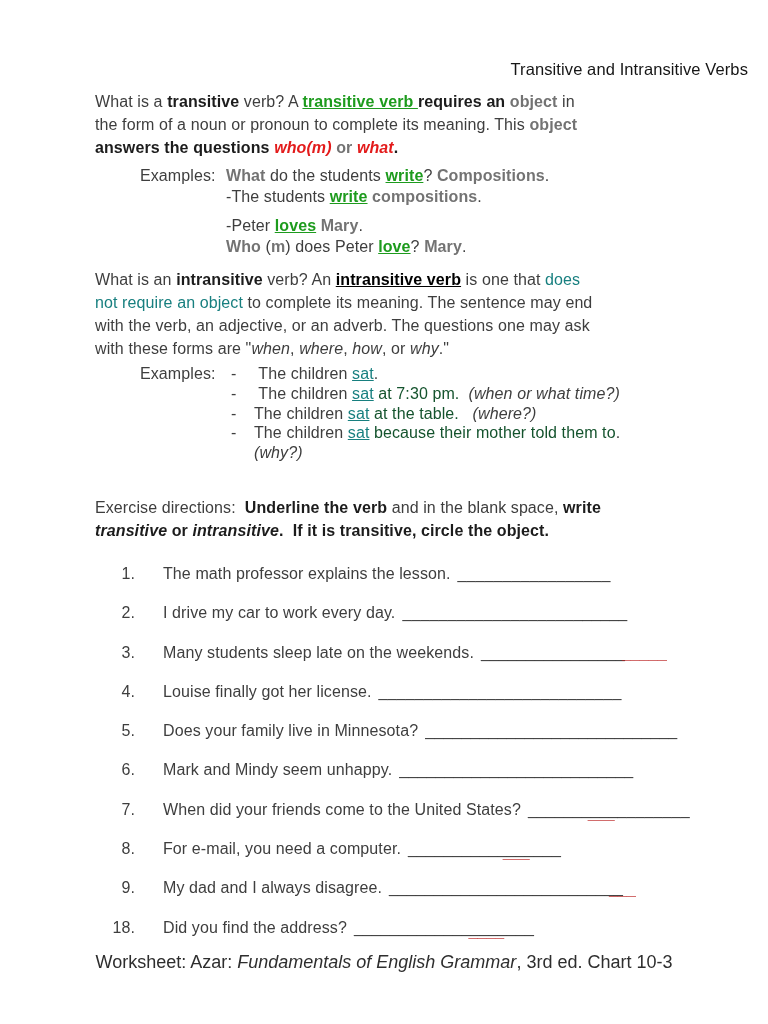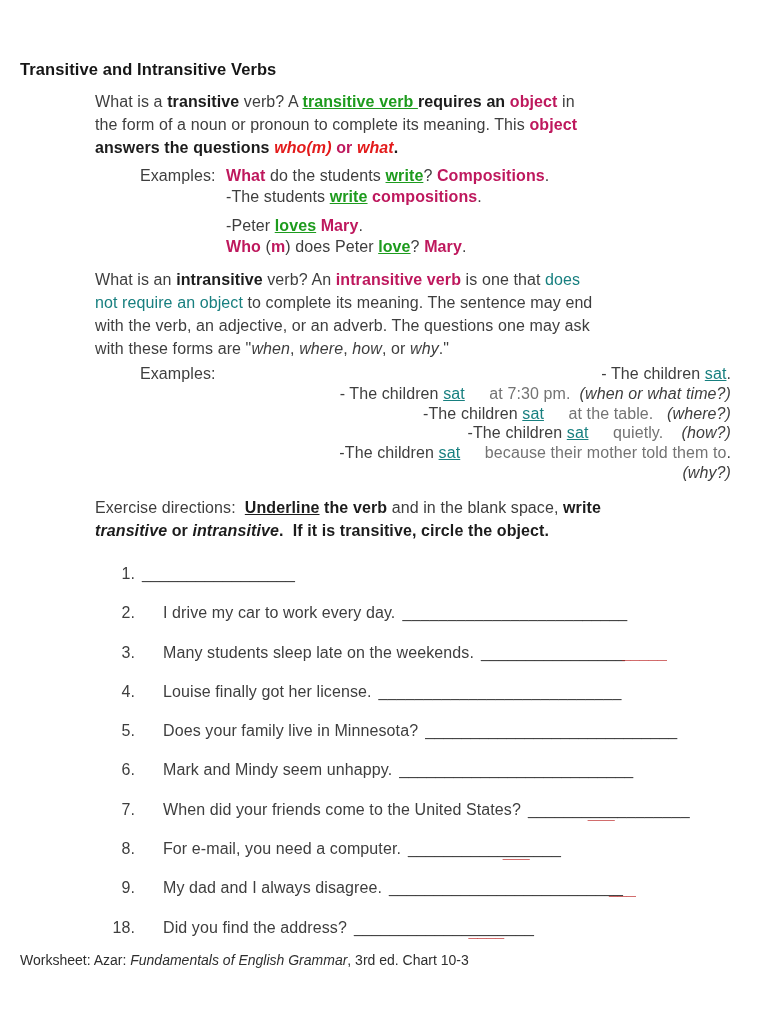--- a/index.html
+++ b/index.html
@@ -2,62 +2,62 @@
 <html><head>
 <meta charset="utf-8">
 <style>
   html,body{margin:0;padding:0;background:#e9e9e9;}
   .page{
     position:relative;width:768px;height:1024px;background:#ffffff;margin:0 auto;
     font-family:"Liberation Sans","DejaVu Sans",sans-serif;
     color:#3e3e3e;font-size:16px;letter-spacing:.1px;overflow:hidden;
   }
   .title{
-    position:absolute;top:60px;left:20px;width:728px;text-align:left;
-    font-weight:700;color:#161616;font-size:16.5px;
+    position:absolute;top:60px;left:20px;width:728px;text-align:right;
+    font-weight:400;color:#161616;font-size:16.5px;
   }
   .block{position:absolute;left:95px;width:625px;}
   .abs{position:absolute;}
   .line{line-height:23px;white-space:pre-wrap;}
   .exline{line-height:20.5px;white-space:pre-wrap;}
   .xrow{line-height:19.8px;white-space:pre-wrap;}
   .spacer{height:9px;}
   #para1{top:90px;}
   #ex1-label{left:140px;top:166px;line-height:20.5px;}
   #ex1{left:226px;top:166px;}
   #para2{top:268px;}
   #ex2-label{left:140px;top:364px;line-height:19.8px;}
-  #ex2{left:231px;top:364px;width:500px;text-align:right;}
+  #ex2{left:231px;top:364px;width:500px;}
   .xdash{display:inline-block;width:23px;}
   #directions{top:496px;}
   #questions{left:95px;top:562px;width:650px;}
   .qrow{display:flex;align-items:baseline;line-height:23px;margin-bottom:16.3px;white-space:pre-wrap;}
   .qnum{flex:none;width:40px;text-align:right;}
   .qtext{margin-left:28px;}
   .blank{margin-left:7px;display:inline-block;position:relative;color:#3a3a3a;white-space:pre;text-align:right;}
   .amark{font-weight:700;color:#b91c1c;white-space:pre;}
   .bq3 .amark{position:relative;top:1.5px;margin-left:-3px;}
   .bq9 .amark{position:relative;top:2px;margin-left:-14px;}
   .bq7 .amark{position:absolute;left:37%;top:4px;}
   .bq8 .amark{position:absolute;left:62%;top:4px;}
   .bq10 .amark{position:absolute;left:64%;top:4px;font-style:italic;}
-  .footer{position:absolute;top:952px;left:20px;width:728px;text-align:left;
-    font-size:14px;color:#2e2e2e;letter-spacing:0;white-space:pre-wrap;}
+  .footer{position:absolute;top:952px;left:20px;width:728px;text-align:center;
+    font-size:18px;color:#2e2e2e;letter-spacing:0;white-space:pre-wrap;}
   
   .b{font-weight:700;color:#1c1c1c;}
   .i{font-style:italic;margin-top:39px;}
   .bi{font-weight:700;font-style:italic;color:#1c1c1c;}
-  .bu{font-weight:700;text-decoration:underline;color:#1c1c1c;margin-top:24px;}
-  .rb{color:#be185d;font-weight:700;}
+  .bu{font-weight:700;color:#1c1c1c;margin-top:24px;}
+  .rb{color:#737373;font-weight:700;}
   .rbi{color:#e31b1b;font-weight:700;font-style:italic;}
   .gbu{color:#1d9b1d;font-weight:700;text-decoration:underline;margin-top:32px;}
-  .tbu{color:#be185d;font-weight:700;}
+  .tbu{color:#000000;font-weight:700;text-decoration:underline;}
   .tb{color:#177f7f;font-weight:400;}
   .tu{color:#177f7f;text-decoration:underline;}
-  .o{color:#737373;margin-left:20px;}
+  .o{color:#14532d;}
 </style>
 </head>
 <body>
 
 <div class="page">
 
   <div class="title">Transitive and Intransitive Verbs</div>
 
   <div class="block" id="para1">
     <div class="line"><span>What is a </span><span class="b">transitive</span><span> verb? A </span><span class="gbu">transitive verb </span><span class="b">requires an </span><span class="rb">object</span><span> in</span></div>
@@ -79,32 +79,31 @@
     <div class="line"><span class="tb">not require an object</span><span> to complete its meaning. The sentence may end</span></div>
     <div class="line"><span>with the verb, an adjective, or an adverb. The questions one may ask</span></div>
     <div class="line"><span>with these forms are "</span><span class="i">when</span><span>, </span><span class="i">where</span><span>, </span><span class="i">how</span><span>, or </span><span class="i">why</span><span>."</span></div>
   </div>
 
   <div class="abs xrow" id="ex2-label">Examples:</div>
   <div class="abs" id="ex2">
     <div class="xrow"><span class="xdash">-</span><span><span> The children </span><span class="tu">sat</span><span>.</span></span></div>
     <div class="xrow"><span class="xdash">-</span><span><span> The children </span><span class="tu">sat</span><span class="o"> at 7:30 pm.</span><span>  </span><span class="i">(when or what time?)</span></span></div>
     <div class="xrow"><span class="xdash">-</span><span><span>The children </span><span class="tu">sat</span><span class="o"> at the table.</span><span>   </span><span class="i">(where?)</span></span></div>
-    <div class="xrow"><span class="xdash">-</span><span><span>The children </span><span class="tu">sat</span><span class="o"> quietly.</span><span>    </span><span class="i">(how?)</span></span></div>
     <div class="xrow"><span class="xdash">-</span><span><span>The children </span><span class="tu">sat</span><span class="o"> because their mother told them to</span><span>.</span></span></div>
     <div class="xrow"><span class="xdash"></span><span><span class="i">(why?)</span></span></div>
   </div>
 
   <div class="block" id="directions">
     <div class="line"><span>Exercise directions:  </span><span class="bu">Underline</span><span class="b"> the verb</span><span> and in the blank space, </span><span class="b">write</span></div>
     <div class="line"><span class="bi">transitive</span><span class="b"> or </span><span class="bi">intransitive</span><span class="b">.  If it is transitive, circle the object.</span></div>
   </div>
 
   <div class="abs" id="questions">
-    <div class="qrow"><span class="qnum">1.</span><span class="blank bq1"><span>_________________</span><span class="amark"></span></span></div>
+    <div class="qrow"><span class="qnum">1.</span><span class="qtext">The math professor explains the lesson.</span><span class="blank bq1"><span>_________________</span><span class="amark"></span></span></div>
     <div class="qrow"><span class="qnum">2.</span><span class="qtext">I drive my car to work every day.</span><span class="blank bq2"><span>_________________________</span><span class="amark"></span></span></div>
     <div class="qrow"><span class="qnum">3.</span><span class="qtext">Many students sleep late on the weekends.</span><span class="blank bq3"><span>________________</span><span class="amark">_____</span></span></div>
     <div class="qrow"><span class="qnum">4.</span><span class="qtext">Louise finally got her license.</span><span class="blank bq4"><span>___________________________</span><span class="amark"></span></span></div>
     <div class="qrow"><span class="qnum">5.</span><span class="qtext">Does your family live in Minnesota?</span><span class="blank bq5"><span>____________________________</span><span class="amark"></span></span></div>
     <div class="qrow"><span class="qnum">6.</span><span class="qtext">Mark and Mindy seem unhappy.</span><span class="blank bq6"><span>__________________________</span><span class="amark"></span></span></div>
     <div class="qrow"><span class="qnum">7.</span><span class="qtext">When did your friends come to the United States?</span><span class="blank bq7"><span>__________________</span><span class="amark">___</span></span></div>
     <div class="qrow"><span class="qnum">8.</span><span class="qtext">For e-mail, you need a computer.</span><span class="blank bq8"><span>_________________</span><span class="amark">___</span></span></div>
     <div class="qrow"><span class="qnum">9.</span><span class="qtext">My dad and I always disagree.</span><span class="blank bq9"><span>__________________________</span><span class="amark">___</span></span></div>
     <div class="qrow"><span class="qnum">18.</span><span class="qtext">Did you find the address?</span><span class="blank bq10"><span>____________________</span><span class="amark">____</span></span></div>
   </div>

